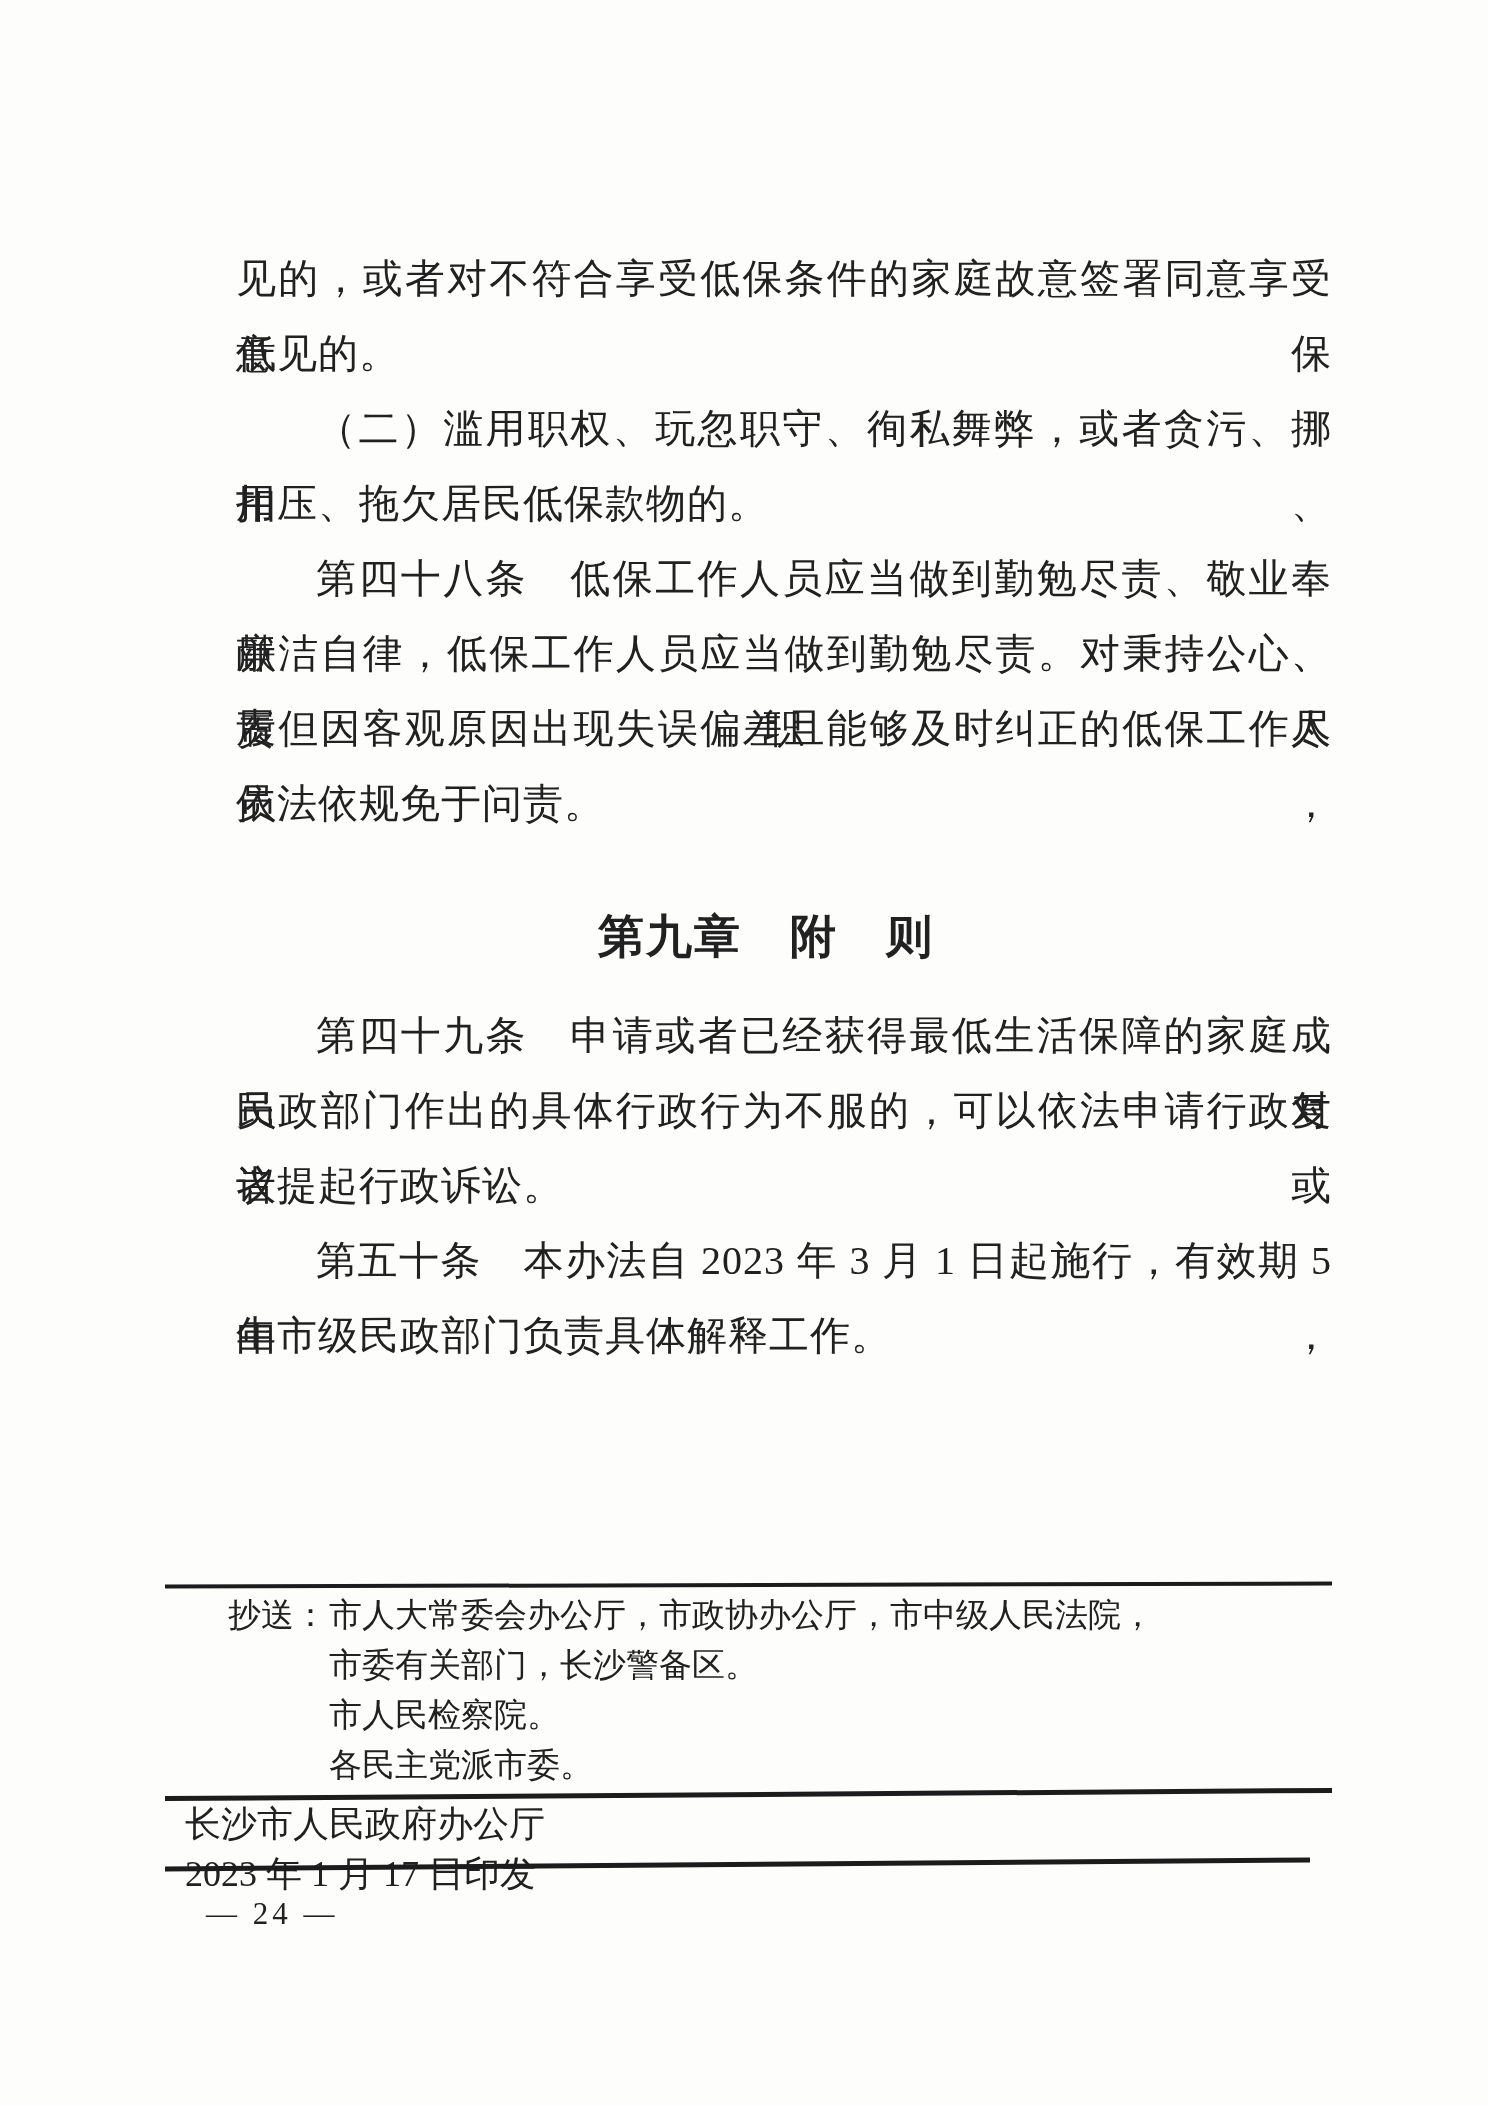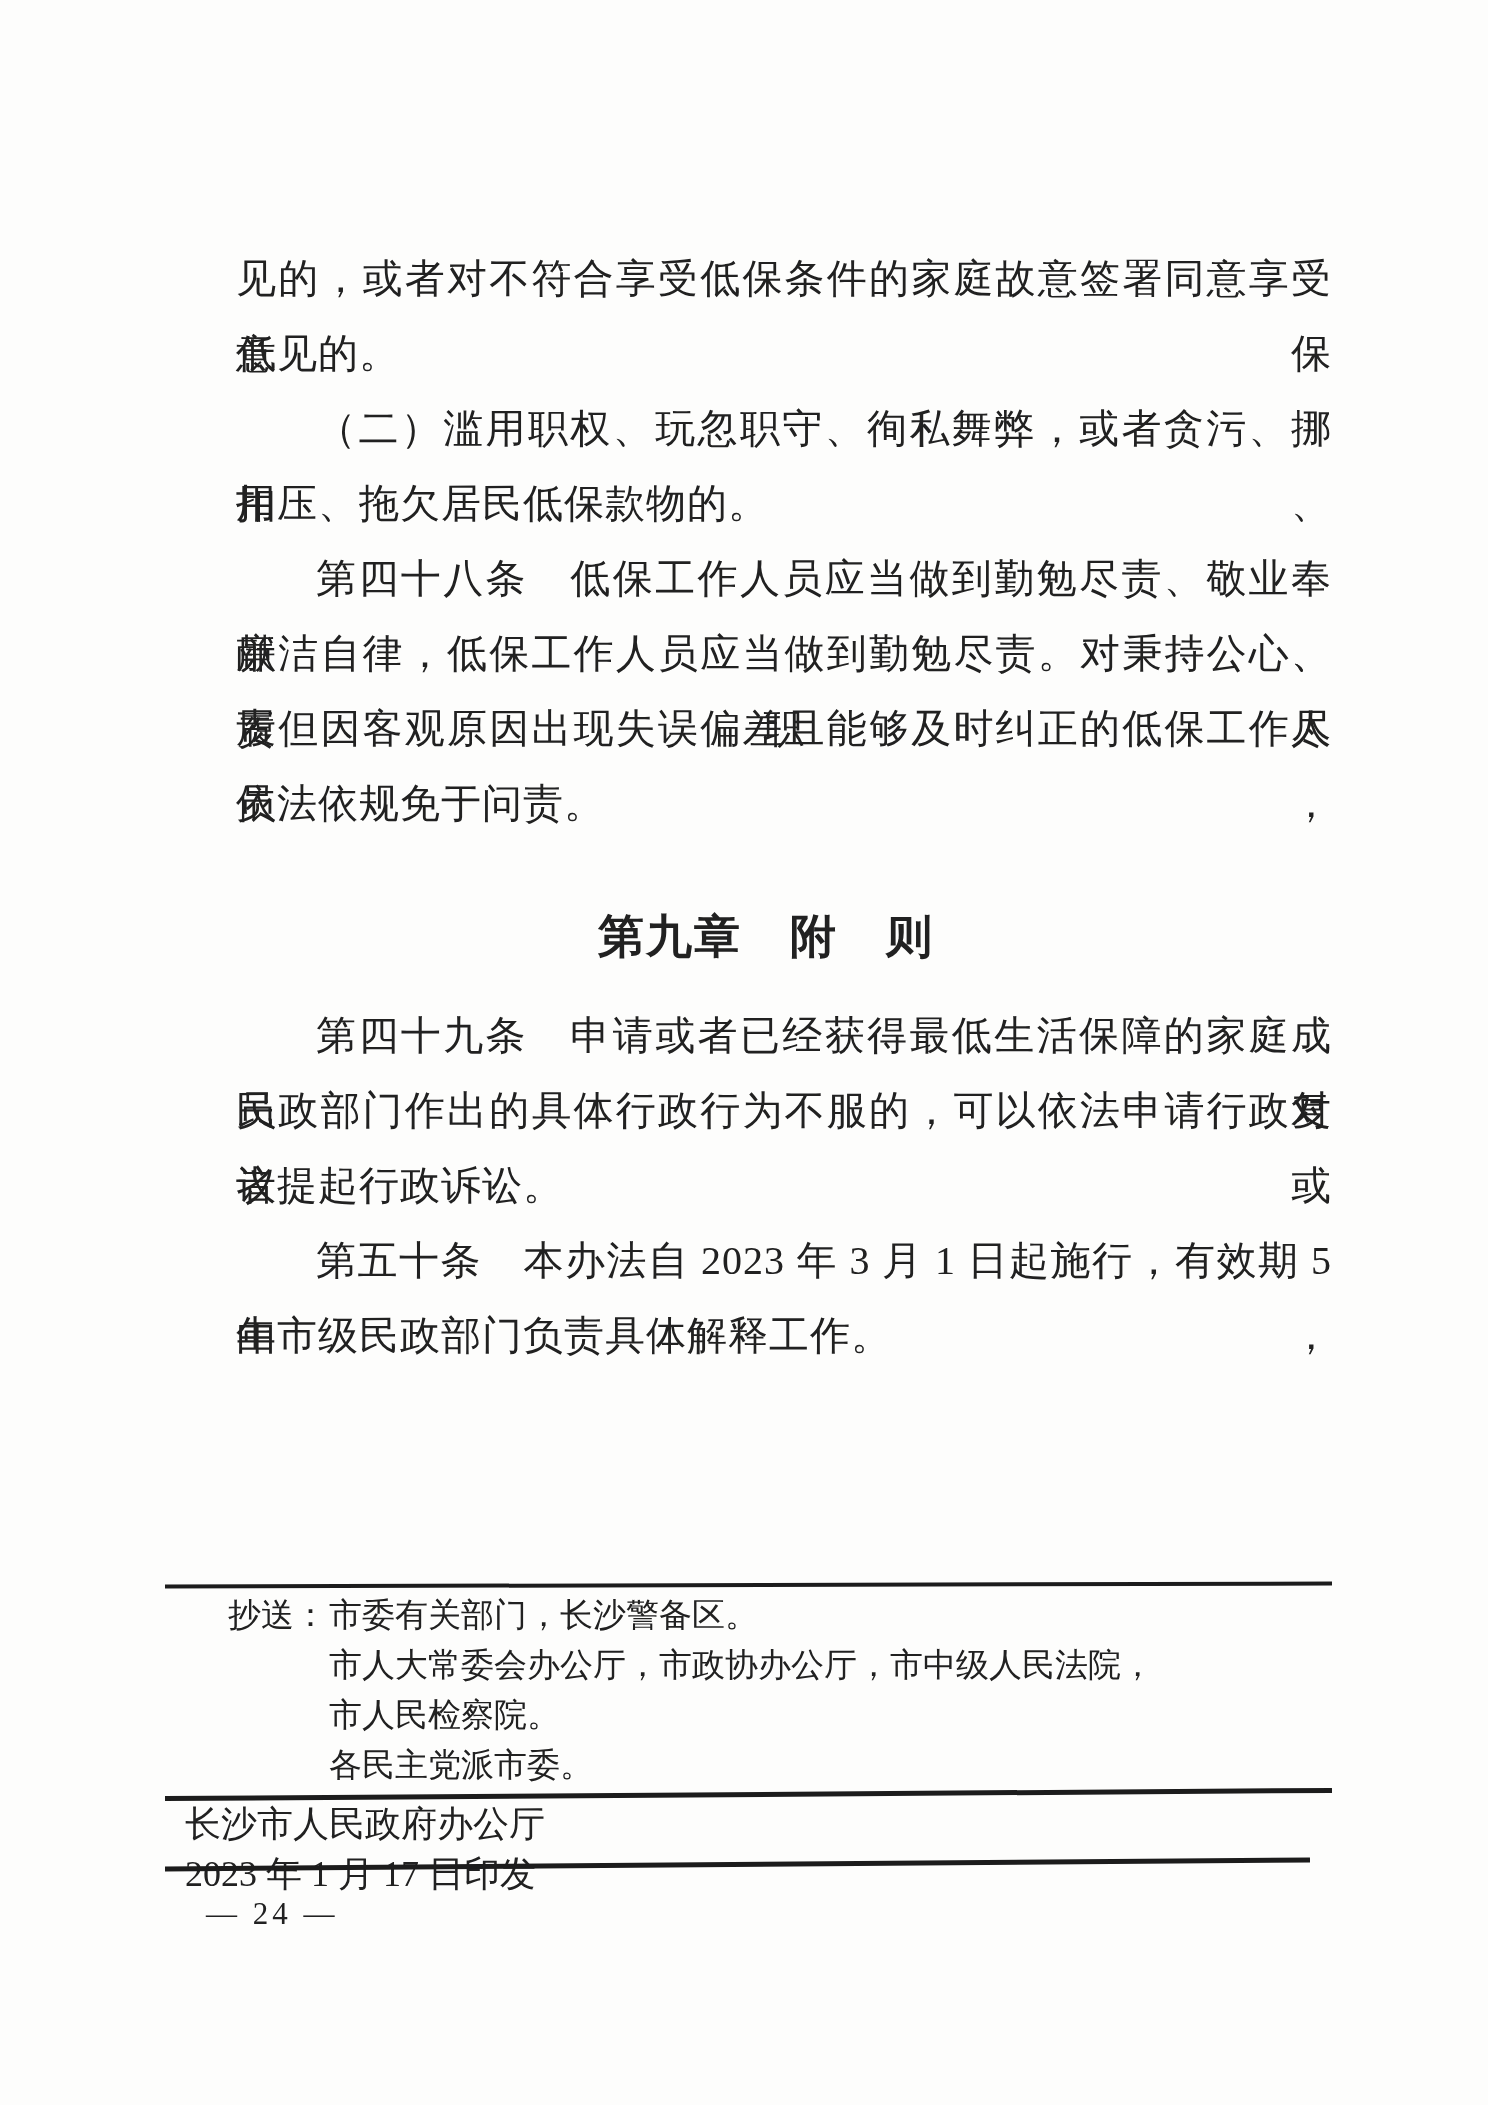--- a/index.html
+++ b/index.html
@@ -106,22 +106,22 @@
     <div class="line">者提起行政诉讼。</div>
     <div class="line full indent">第五十条　本办法自 2023 年 3 月 1 日起施行，有效期 5 年，</div>
     <div class="line">由市级民政部门负责具体解释工作。</div>
   </div>
 
   <div class="rule rule-1"></div>
 
   <div class="cc-block">
     <div class="cc-label">抄送：</div>
     <div class="cc-lines">
+      <div class="cc-line">市人大常委会办公厅，市政协办公厅，市中级人民法院，</div>
       <div class="cc-line">市委有关部门，长沙警备区。</div>
-      <div class="cc-line">市人大常委会办公厅，市政协办公厅，市中级人民法院，</div>
       <div class="cc-line">市人民检察院。</div>
       <div class="cc-line">各民主党派市委。</div>
     </div>
   </div>
 
   <div class="rule rule-2"></div>
 
   <div class="issuer-row">
     <div>长沙市人民政府办公厅</div>
     <div>2023 年 1 月 17 日印发</div>

